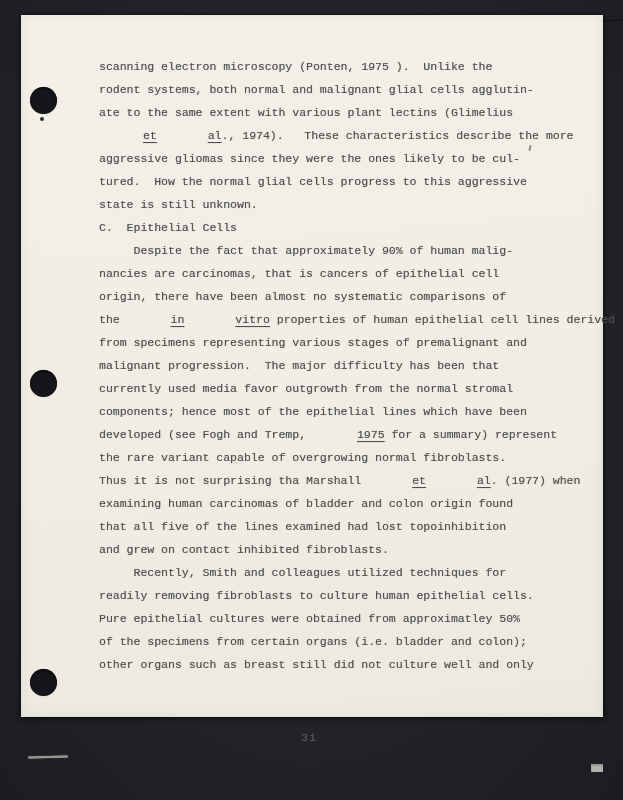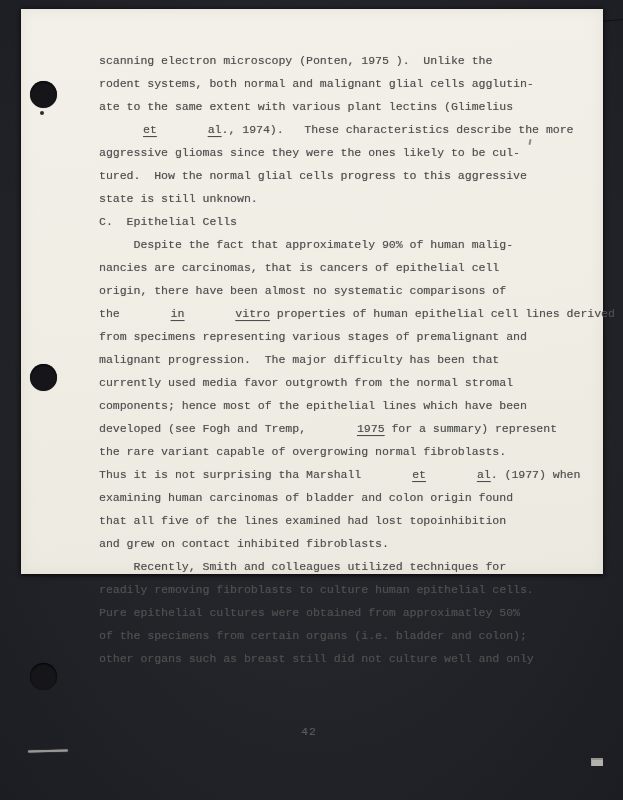--- a/index.html
+++ b/index.html
@@ -21,22 +21,22 @@
     position: absolute; inset: 0;
     background: radial-gradient(ellipse at 50% 42%, #28282f 0%, #23232a 55%, #1c1c23 100%);
   }
   .mat-seam {
     position: absolute; left: 600px; top: 20px;
     width: 23px; height: 1px;
     background: #101016;
     transform: rotate(-5deg);
   }
   .paper {
-    position: absolute; left: 21px; top: 9px;
-    width: 582px; height: 565px;
+    position: absolute; left: 21px; top: 15px;
+    width: 582px; height: 702px;
     background: linear-gradient(175deg, #f2f0e8 0%, #efede4 55%, #eceae0 100%);
     box-shadow: 0 0 5px rgba(0,0,0,0.55), 0 2px 4px rgba(0,0,0,0.45),
                 inset 0 0 14px rgba(120,114,96,0.10);
   }
   .hole {
     position: absolute; left: 9px;
     width: 27px; height: 27px; border-radius: 50%;
     background: var(--hole);
     box-shadow: inset 0 1px 2px rgba(0,0,0,0.9), 0 0 1px rgba(0,0,0,0.4);
   }
@@ -102,14 +102,14 @@
   <div class="hole hole-2"></div>
   <div class="hole hole-3"></div>
   <div class="hole-dot"></div>
 
   <div class="text-block"><div class="line"><span>scanning electron microscopy (Ponten, 1975 ).  Unlike the</span></div><div class="line"><span>rodent systems, both normal and malignant glial cells agglutin-</span></div><div class="line"><span>ate to the same extent with various plant lectins (Glimelius</span></div><div class="line"><span class="u">et</span><span> </span><span class="u">al</span><span>., 1974).   These characteristics describe the more</span></div><div class="line"><span>aggressive gliomas since they were the ones likely to be cul-</span></div><div class="line"><span>tured.  How the normal glial cells progress to this aggressive</span></div><div class="line"><span>state is still unknown.</span></div><div class="line"><span>C.  Epithelial Cells</span></div><div class="line"><span>     Despite the fact that approximately 90% of human malig-</span></div><div class="line"><span>nancies are carcinomas, that is cancers of epithelial cell</span></div><div class="line"><span>origin, there have been almost no systematic comparisons of</span></div><div class="line"><span>the </span><span class="u">in</span><span> </span><span class="u">vitro</span><span> properties of human epithelial cell lines derived</span></div><div class="line"><span>from specimens representing various stages of premalignant and</span></div><div class="line"><span>malignant progression.  The major difficulty has been that</span></div><div class="line"><span>currently used media favor outgrowth from the normal stromal</span></div><div class="line"><span>components; hence most of the epithelial lines which have been</span></div><div class="line"><span>developed (see Fogh and Tremp, </span><span class="u">1975</span><span> for a summary) represent</span></div><div class="line"><span>the rare variant capable of overgrowing normal fibroblasts.</span></div><div class="line"><span>Thus it is not surprising tha Marshall </span><span class="u">et</span><span> </span><span class="u">al</span><span>. (1977) when</span></div><div class="line"><span>examining human carcinomas of bladder and colon origin found</span></div><div class="line"><span>that all five of the lines examined had lost topoinhibition</span></div><div class="line"><span>and grew on contact inhibited fibroblasts.</span></div><div class="line"><span>     Recently, Smith and colleagues utilized techniques for</span></div><div class="line"><span>readily removing fibroblasts to culture human epithelial cells.</span></div><div class="line"><span>Pure epithelial cultures were obtained from approximatley 50%</span></div><div class="line"><span>of the specimens from certain organs (i.e. bladder and colon);</span></div><div class="line"><span>other organs such as breast still did not culture well and only</span></div></div>
 
   <div class="artifact-tick"></div>
   <div class="smudge-bl"></div>
   <div class="mark-br"></div>
 
-  <div class="page-number">42</div>
+  <div class="page-number">31</div>
 </div>
 
 </body></html>

